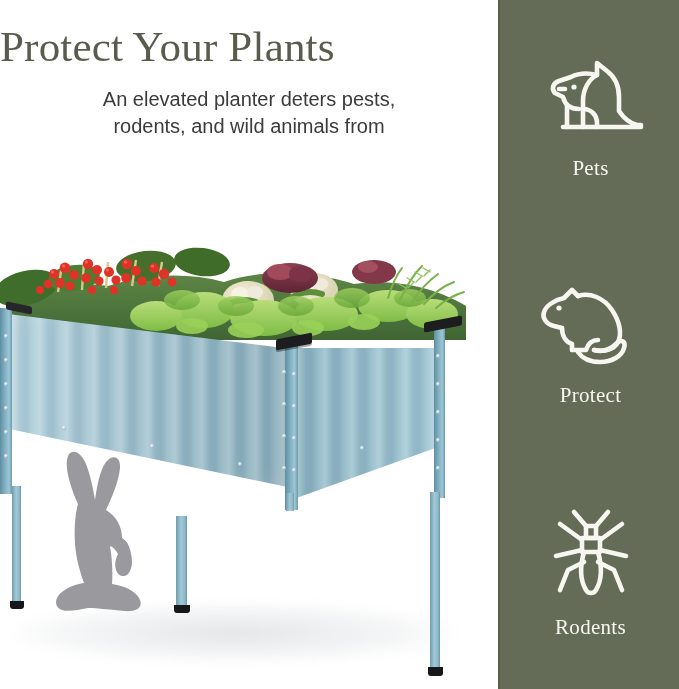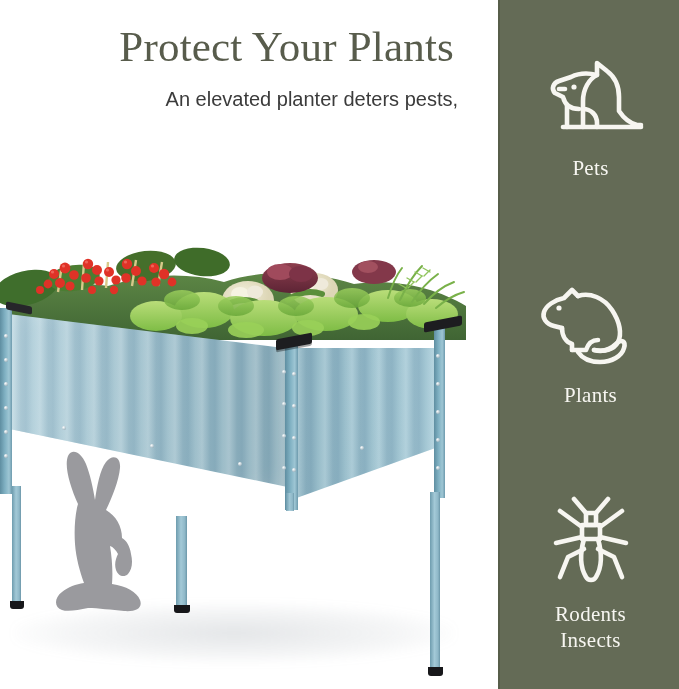--- a/index.html
+++ b/index.html
@@ -9,30 +9,30 @@
     font-family:"Liberation Sans", sans-serif;
     overflow:hidden;
   }
   .page{position:relative;width:679px;height:689px;background:#fff;overflow:hidden;}
 
   
   .left-pane{position:absolute;left:0;top:0;width:498px;height:689px;background:#fff;overflow:hidden;}
 
   .headline{
     position:absolute;left:0;top:22px;width:454px;
-    text-align:right;
+    text-align:left;
     font-family:"Liberation Serif", serif;
     font-size:43px;line-height:50px;
     color:#585c4c;
     letter-spacing:.2px;
     white-space:nowrap;
   }
   .subhead{
     position:absolute;left:40px;top:86px;width:418px;
-    text-align:right;
+    text-align:center;
     font-family:"Liberation Sans", sans-serif;
     font-weight:300;
     font-size:20px;line-height:26.5px;
     color:#3b3b3b;
   }
   .subhead .l{display:block;}
 
   
   .planter{position:absolute;left:0;top:228px;width:500px;height:461px;}
 
@@ -139,20 +139,21 @@
 <body>
 
 <div class="page">
 
   <div class="left-pane">
 
     <div class="headline">Protect Your Plants</div>
 
     <div class="subhead">
       <span class="l">An elevated planter deters pests,</span>
+      <span class="l">rodents, and wild animals from</span>
     </div>
 
     <div class="planter">
 
       <div class="ground-shadow"></div>
 
       <svg class="plants" viewBox="0 0 470 112" preserveAspectRatio="none">
         <defs>
           <linearGradient id="lgA" x1="0" y1="0" x2="0" y2="1">
             <stop offset="0" stop-color="#9ccf5e"></stop>
@@ -374,21 +375,21 @@
                    C78 68 68 70 58 68"></path>
           <path d="M42 14 L36 8 L28 16 C18 18 10 24 8 30
                    C6 36 10 42 18 44 L26 46"></path>
           <path d="M26 46 C26 54 30 60 36 62 L36 68"></path>
           <path d="M36 68 L50 68 C52 62 56 58 62 58"></path>
           <path d="M58 68 C66 70 74 68 80 62 C86 56 90 60 88 66
                    C86 74 76 80 64 80 C54 80 46 76 42 70"></path>
         </g>
         <circle cx="23" cy="26" r="2.6" fill="#f7f6f1"></circle>
       </svg>
-      <div class="flabel">Plants</div>
+      <div class="flabel">Protect</div>
     </div>
 
     <div class="feature">
       <svg class="icon" width="98" height="92" viewBox="0 0 98 92">
         <g fill="none" stroke="#f7f6f1" stroke-width="4.6" stroke-linecap="round" stroke-linejoin="round">
 
           <path d="M44 18 L32 4"></path>
           <path d="M54 18 L66 4"></path>
 
           <path d="M44 18 L54 18 L54 30 L44 30 Z"></path>
@@ -402,17 +403,16 @@
           <path d="M40 42 L14 48"></path>
           <path d="M42 54 L26 62 L18 82"></path>
 
           <path d="M58 32 L80 16"></path>
           <path d="M58 42 L84 48"></path>
           <path d="M56 54 L72 62 L80 82"></path>
         </g>
       </svg>
       <div class="flabel">
         <span>Rodents</span>
-        <span class="l2">Insects</span>
       </div>
     </div>
   </div>
 </div>
 
 </body></html>

